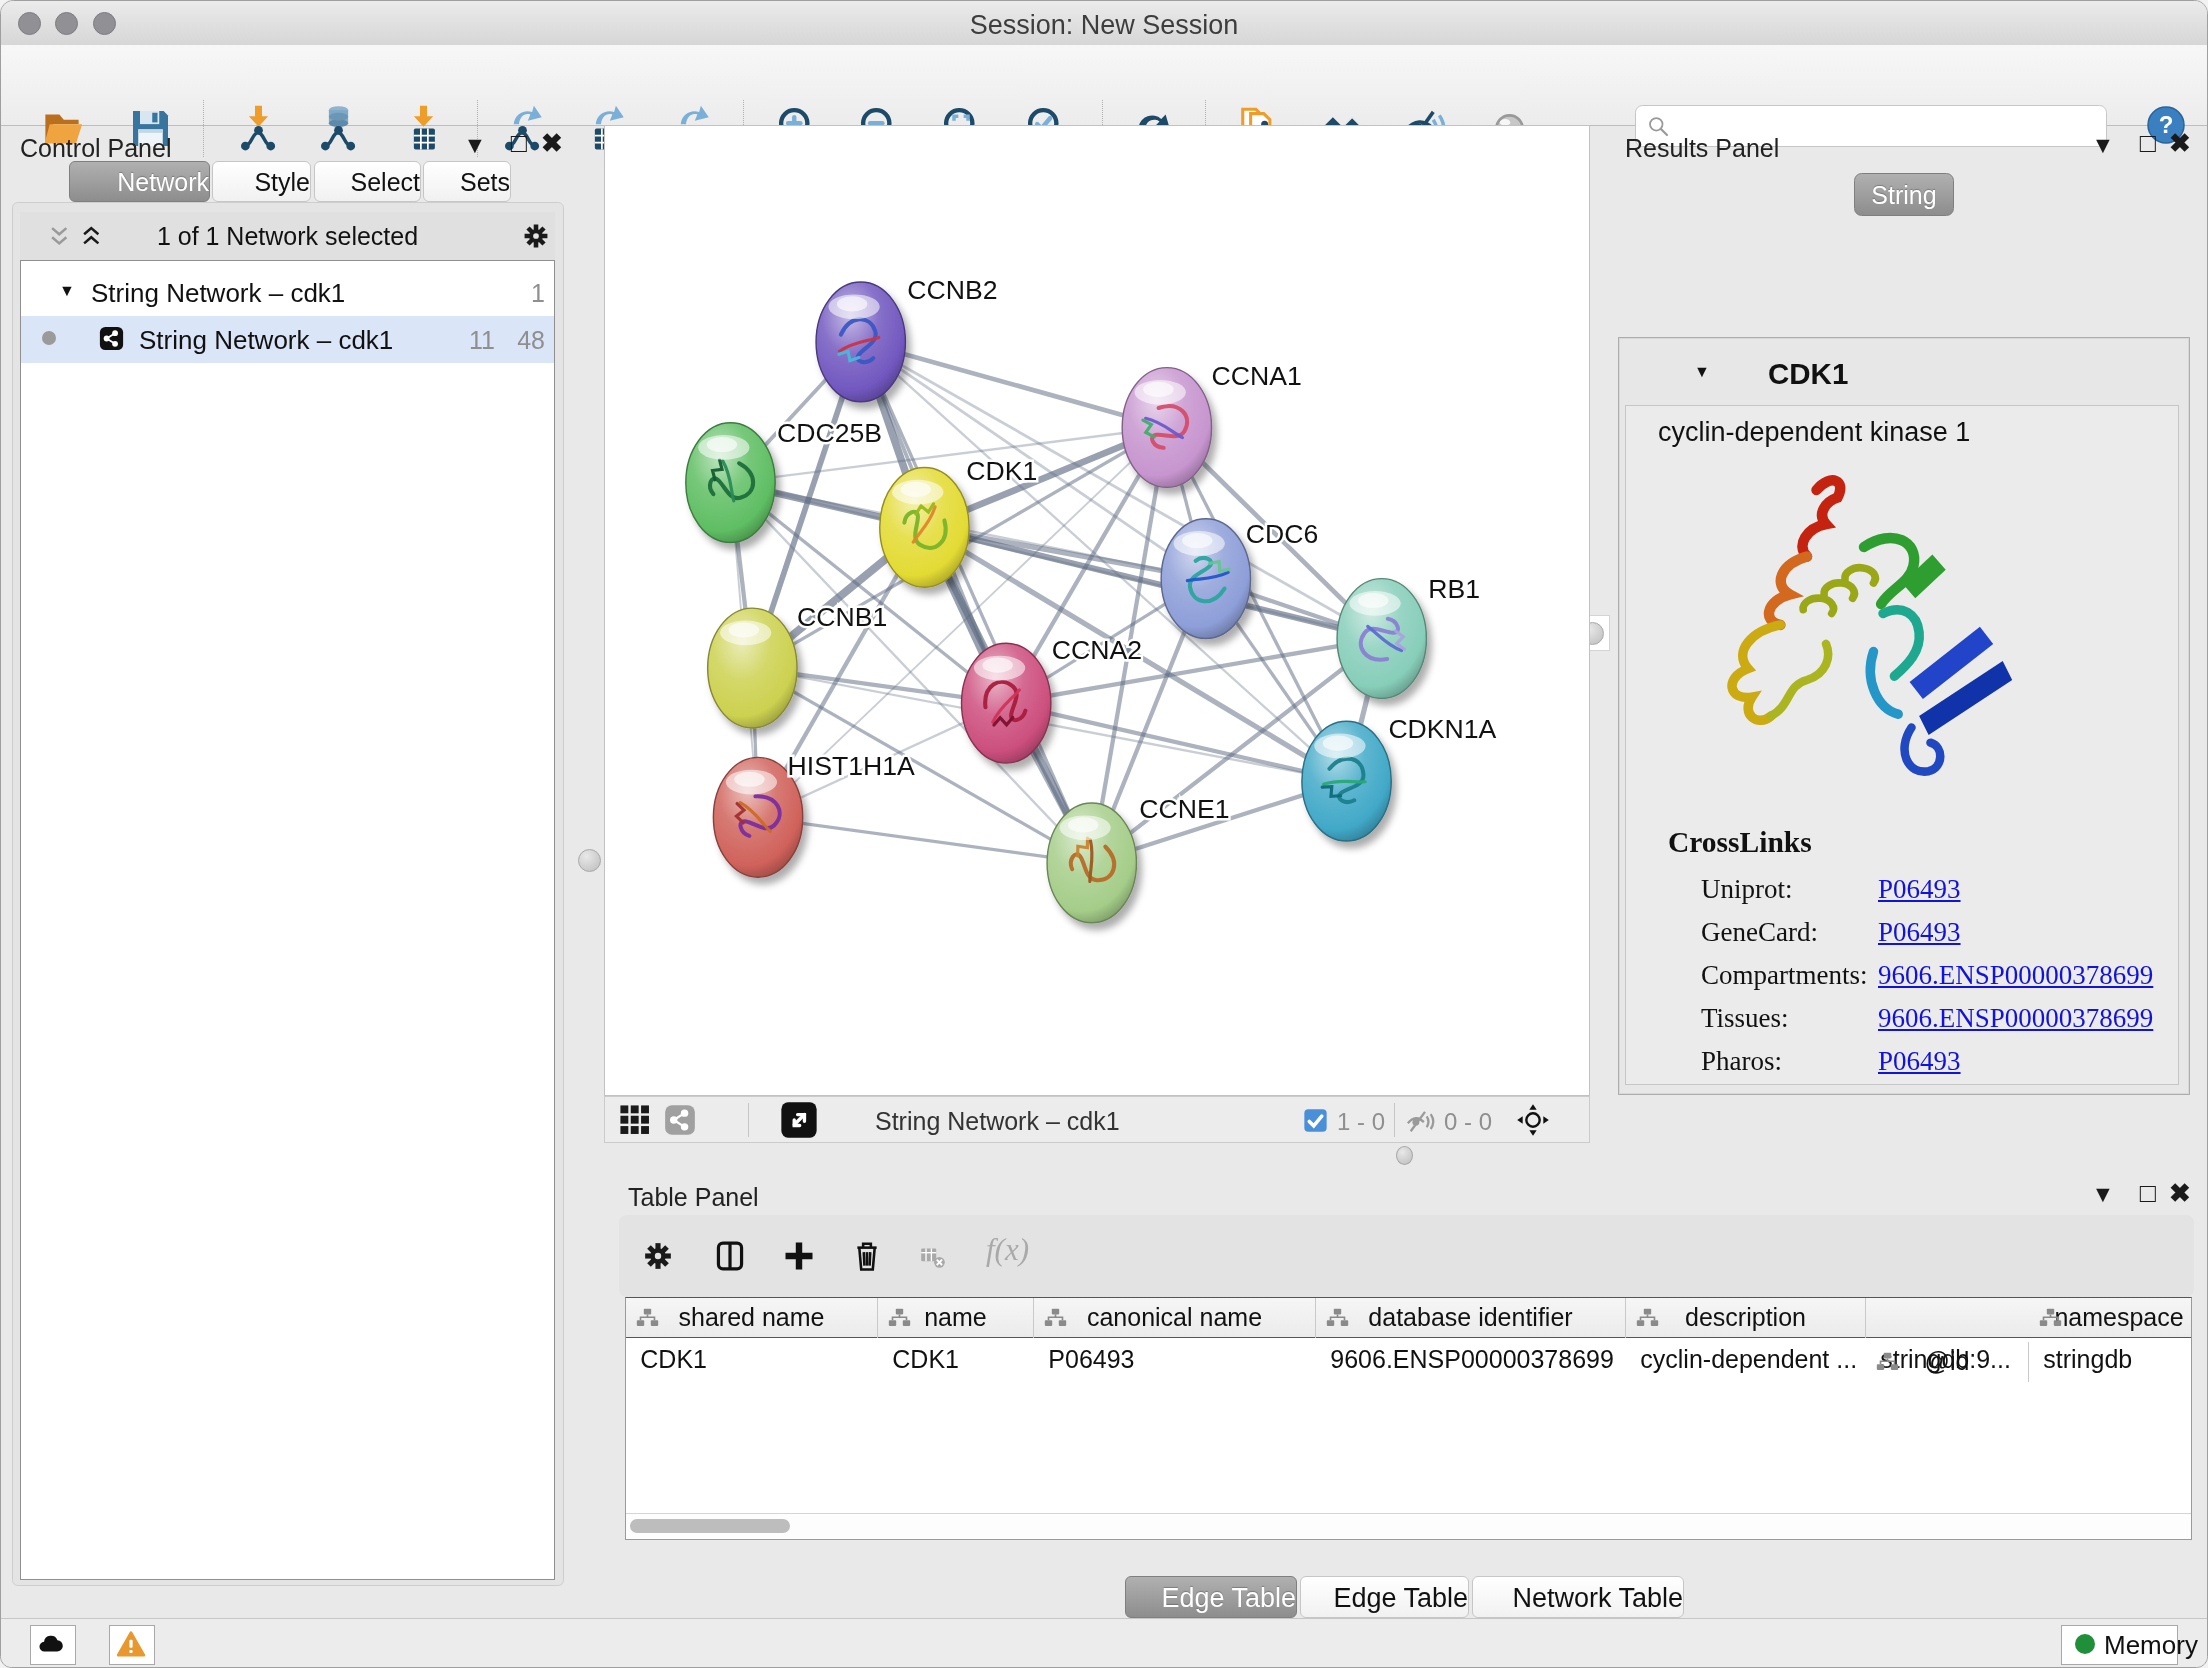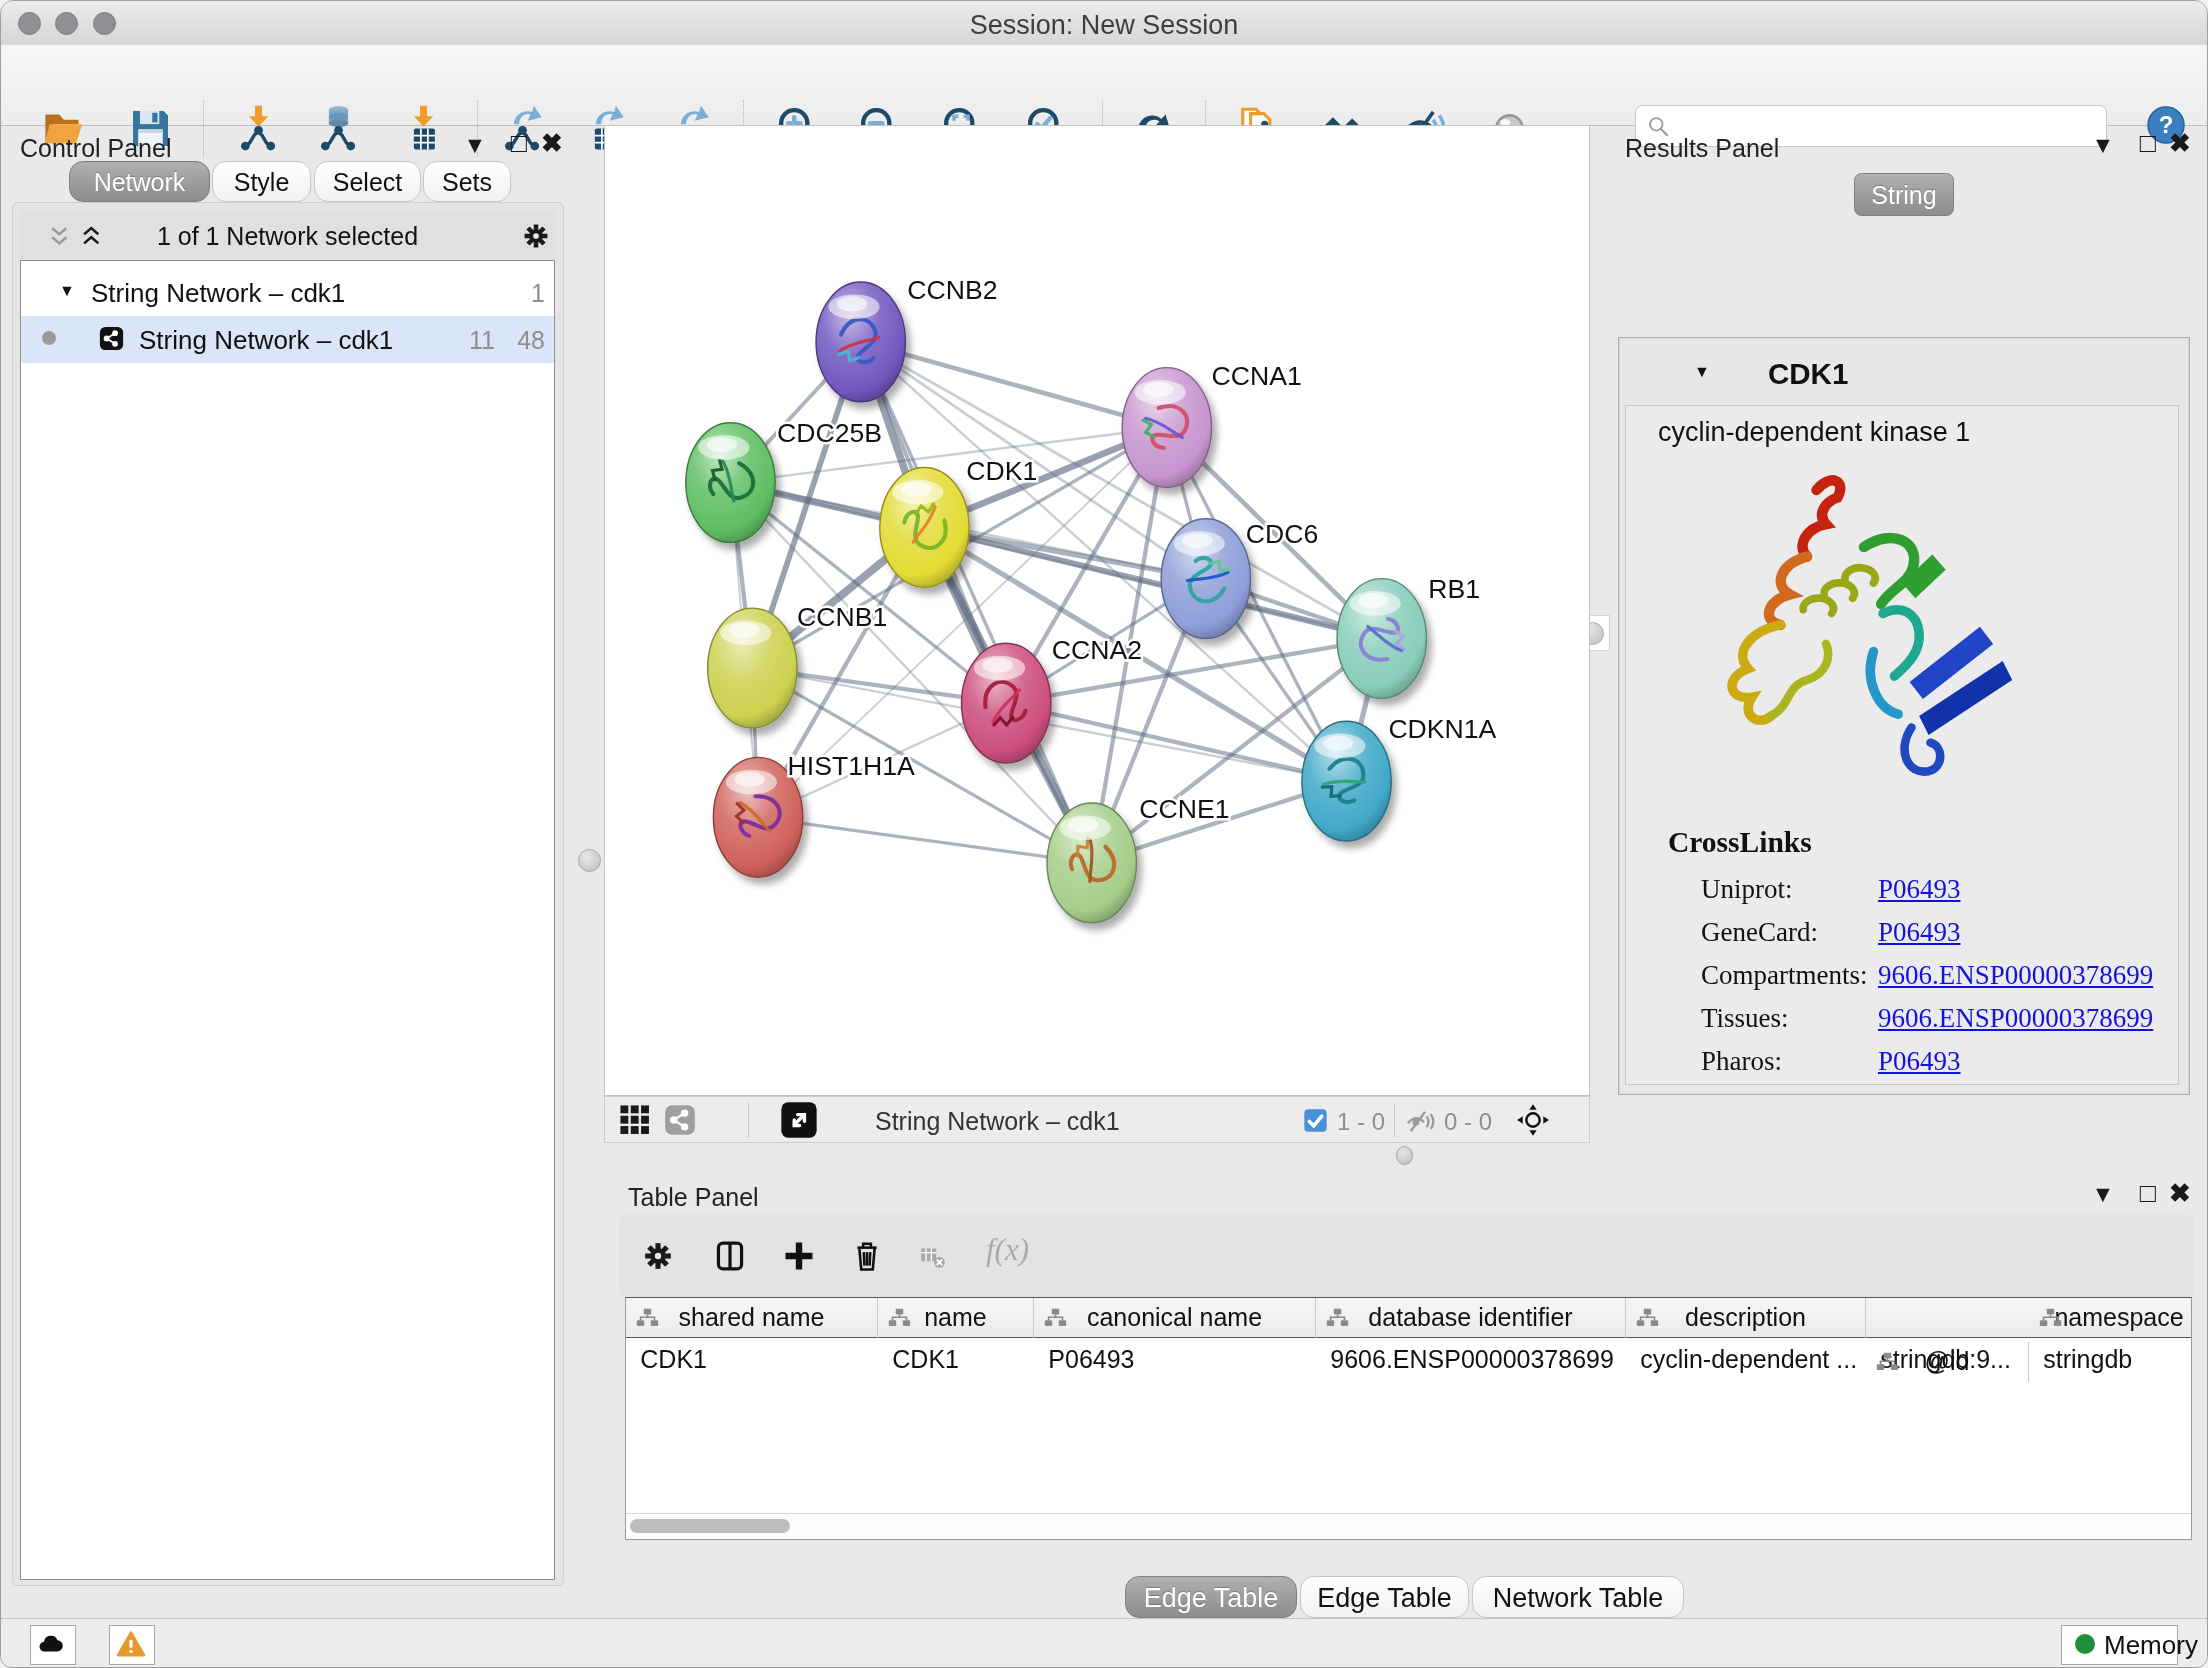--- a/index.html
+++ b/index.html
@@ -18,22 +18,22 @@
   #search-box{left:1634px;top:60px;width:470px;height:40px;background:#fff;border:1px solid #c6c6c6;border-radius:7.6px;}
   #search-box .sicon{position:absolute;left:9.5px;top:7.6px;width:25px;height:25px;}
   #search-box input{position:absolute;left:42px;top:1.9px;width:418px;height:32px;border:none;outline:none;font-size:23px;background:transparent;}
   #help-btn{left:2144px;top:59px;width:42px;height:42px;}
   
   .panel-title{font-size:25px;color:#222;}
   .pctl{font-size:23px;color:#1a1a1a;width:32px;text-align:center;cursor:pointer;}
   .pctl.x{font-weight:bold;font-size:26px;}
   
   #cp-body{left:11.4px;top:201px;width:550px;height:1382px;background:#e4e4e4;border:1px solid #cecece;border-radius:5.7px;}
-  .tab{height:41px;line-height:41px;text-align:center;font-size:25px;border:1px solid #c6c6c6;background:linear-gradient(#ffffff,#f1f1f1);
-       color:#111;border-radius:14px;box-sizing:border-box;cursor:pointer;}
+  .tab{height:41px;line-height:41px;text-align:right;font-size:25px;border:1px solid #c6c6c6;background:linear-gradient(#ffffff,#f1f1f1);
+       color:#111;border-radius:6px;box-sizing:border-box;cursor:pointer;}
   .tab.sel{background:linear-gradient(#b0b0b0,#8d8d8d);color:#fff;border-color:#7f7f7f;text-shadow:0 -1px 1px rgba(0,0,0,.25);}
   #cp-subhead{left:19px;top:211px;width:535px;height:48px;background:#e0e0e0;}
   #cp-status{left:0;top:9.5px;width:535px;text-align:center;font-size:25px;color:#111;}
   #tree-box{left:19px;top:259px;width:535px;height:1320px;background:#fff;border:1px solid #8f8f8f;box-sizing:border-box;}
   .trow{position:relative;width:100%;height:47px;font-size:26px;color:#111;}
   .trow.sel{background:#dbe5f8;}
   .tnum{position:absolute;top:10.5px;font-size:25px;color:#8f8f8f;text-align:right;}
   .tri{color:#111;font-size:16px;}
   .badge{width:25px;height:25px;}
   .badge svg{width:100%;height:100%;}

